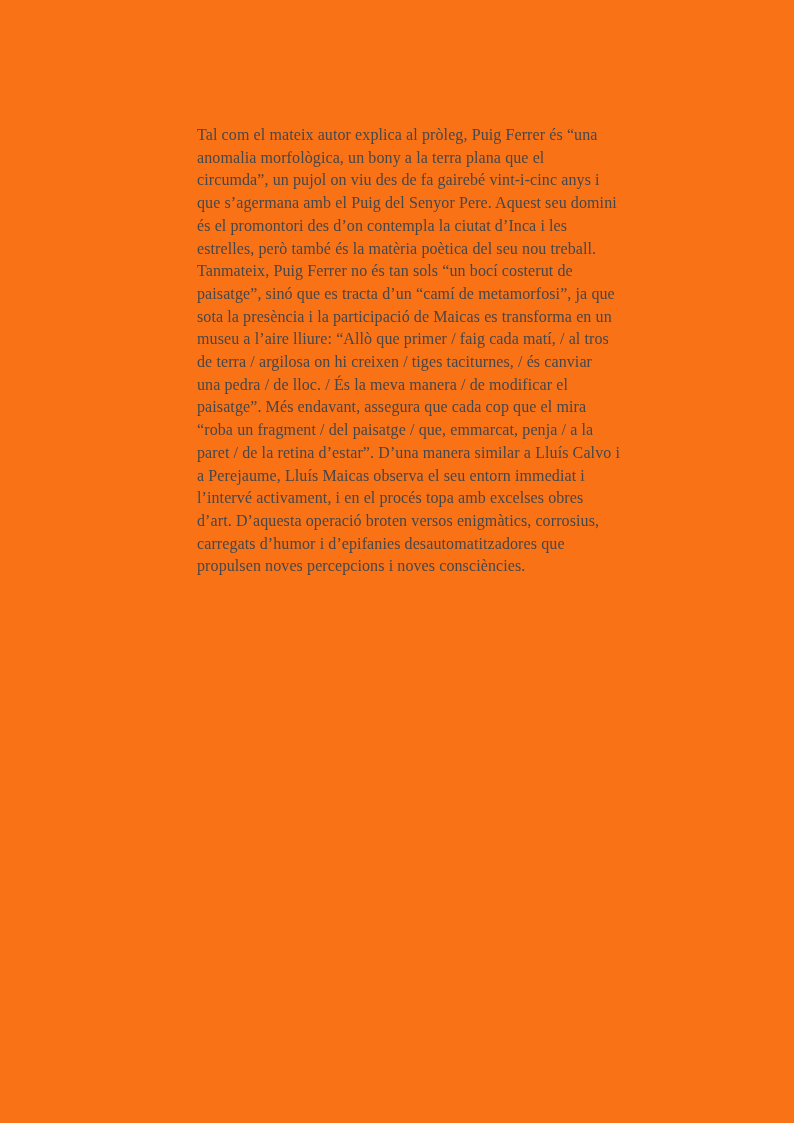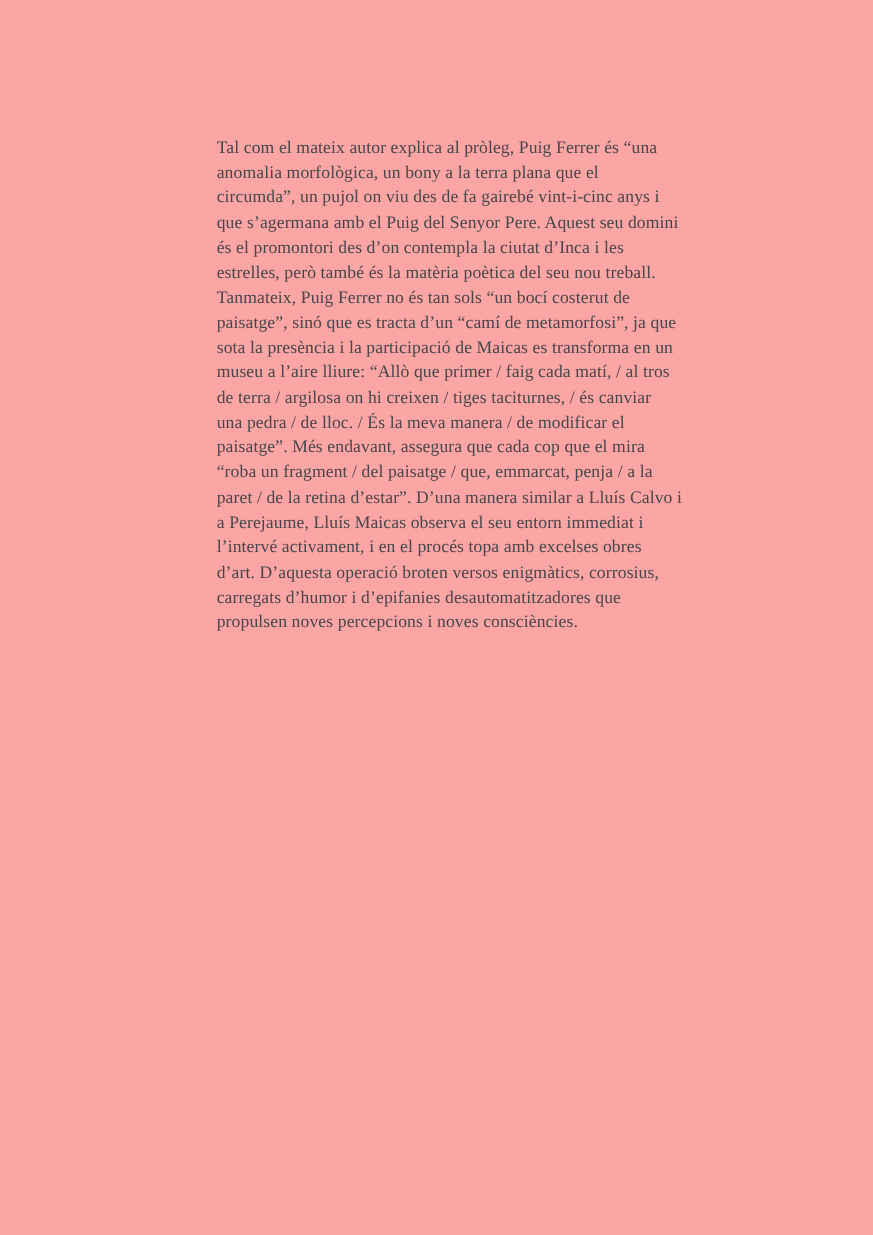--- a/index.html
+++ b/index.html
@@ -4,21 +4,21 @@
 <style>
   html, body {
     margin: 0;
     padding: 0;
     background: #ffffff;
   }
   .page {
     position: relative;
     width: 794px;
     height: 1123px;
-    background: #fca5a5;
+    background: #f97316;
     overflow: hidden;
     font-family: "Liberation Serif", "DejaVu Serif", serif;
   }
   .body-text {
     position: absolute;
     left: 197px;
     top: 124px;
     width: 430px;
     margin: 0;
     font-size: 16px;

